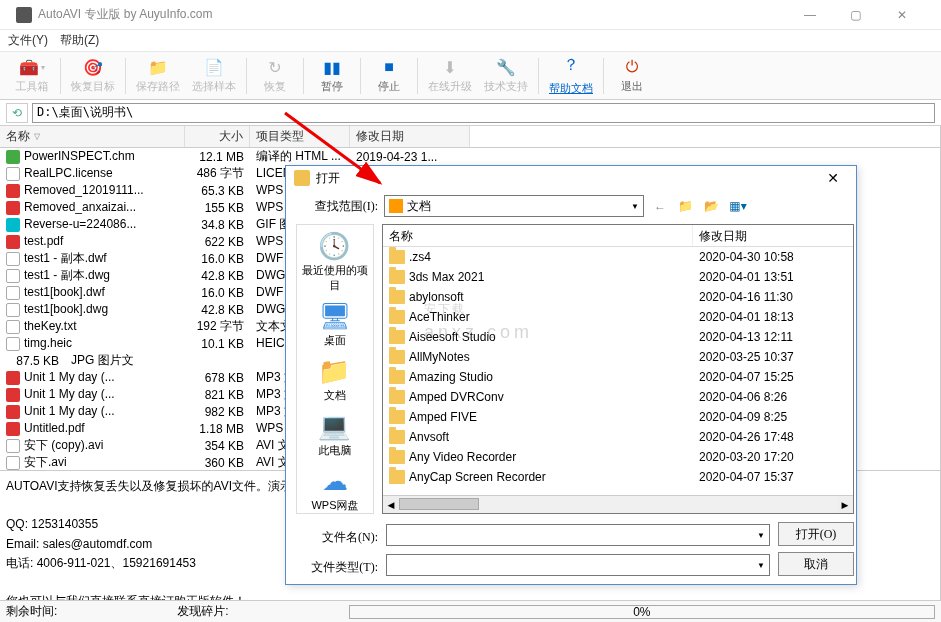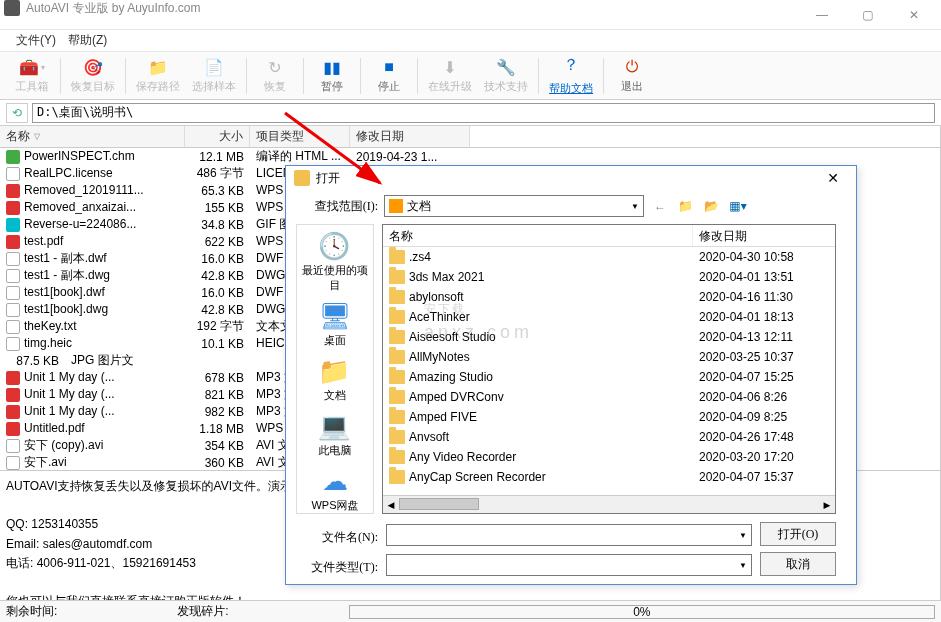--- a/index.html
+++ b/index.html
@@ -1,25 +1,25 @@
 <!DOCTYPE html>
 <html><head>
 <meta charset="utf-8">
 <style>
 * { margin: 0; padding: 0; box-sizing: border-box; font-family: "Microsoft YaHei", SimSun, Arial, sans-serif; font-size: 12px; }
 body { background: #fff; width: 941px; height: 622px; overflow: hidden; position: relative; }
 
 
-.titlebar { height: 30px; background: #fff; display: flex; padding: 0 4px; border-bottom: 1px solid #e8e8e8; }
+.titlebar { height: 30px; background: #fff; display: flex; align-items: center; padding: 0 16px; border-bottom: 1px solid #e8e8e8; }
 .titlebar .app-icon { width: 16px; height: 16px; background: #555; margin-right: 6px; border-radius: 2px; }
 .titlebar .title { color: #888; flex: 1; }
 .titlebar .winbtn { width: 46px; height: 30px; display: flex; align-items: center; justify-content: center; color: #888; cursor: pointer; }
 
 
-.menubar { height: 22px; display: flex; align-items: center; padding: 0 16px; gap: 12px; border-bottom: 1px solid #e8e8e8; }
+.menubar { height: 22px; display: flex; align-items: center; padding: 0 8px; gap: 12px; border-bottom: 1px solid #e8e8e8; }
 .menubar span { color: #333; cursor: pointer; }
 
 
 .toolbar { height: 48px; display: flex; align-items: center; padding: 2px 8px; gap: 0; border-bottom: 1px solid #d0d0d0; background: #fafafa; }
 .tool { display: flex; flex-direction: column; align-items: center; justify-content: center; min-width: 48px; height: 44px; color: #555; cursor: pointer; padding: 0 6px; }
 .tool .ticon { width: 22px; height: 20px; display: flex; align-items: center; justify-content: center; font-size: 16px; }
 .tool .tlabel { font-size: 11px; margin-top: 2px; color: #666; }
 .tool.disabled { color: #bbb; }
 .tool.disabled .tlabel { color: #bbb; }
 .tool.highlight .tlabel { color: #0066cc; text-decoration: underline; margin-top: 6px; }
@@ -61,21 +61,21 @@
 .statusbar .sc { margin-right: 120px; }
 .statusbar .progress { flex: 1; height: 14px; border: 1px solid #aaa; position: relative; }
 .statusbar .progress .pct { position: absolute; left: 50%; top: 50%; transform: translate(-50%, -50%); }
 
 
 .dialog { position: absolute; left: 285px; top: 165px; width: 572px; height: 420px; background: #fff; border: 1px solid #578bd0; box-shadow: 2px 2px 8px rgba(0,0,0,0.15); display: flex; flex-direction: column; }
 .dialog .dtitle { height: 30px; display: flex; align-items: center; padding: 0 8px; }
 .dialog .dtitle .dicon { width: 16px; height: 16px; margin-right: 6px; background: #f0c050; border-radius: 2px; }
 .dialog .dtitle .dt { flex: 1; font-family: SimSun; }
 .dialog .dtitle .dx { width: 30px; height: 24px; display: flex; align-items: center; justify-content: center; cursor: pointer; font-size: 14px; }
-.dialog .dbody { flex: 1; display: flex; flex-direction: column; padding: 4px 20px 10px 10px; }
+.dialog .dbody { flex: 1; display: flex; flex-direction: column; padding: 4px 2px 10px 10px; }
 .dialog .drow { display: flex; align-items: center; gap: 6px; margin-bottom: 6px; height: 24px; }
 .dialog .drow label { width: 82px; text-align: right; font-family: SimSun; }
 .dialog .drow .combo { flex: 1; display: flex; align-items: center; height: 22px; border: 1px solid #777; padding: 0 4px; max-width: 260px; }
 .dialog .drow .combo .cicon { width: 14px; height: 14px; background: #f90; margin-right: 4px; }
 .dialog .drow .combo .cdd { margin-left: auto; font-size: 8px; }
 .dialog .navicons { display: flex; gap: 6px; }
 .dialog .navicons .ni { width: 20px; height: 18px; display: flex; align-items: center; justify-content: center; cursor: pointer; }
 .dialog .dcontent { flex: 1; display: flex; gap: 8px; }
 .dialog .places { width: 78px; display: flex; flex-direction: column; gap: 8px; padding-top: 6px; border:1px solid #ddd; }
 .dialog .place { display: flex; flex-direction: column; align-items: center; gap: 2px; cursor: pointer; }

